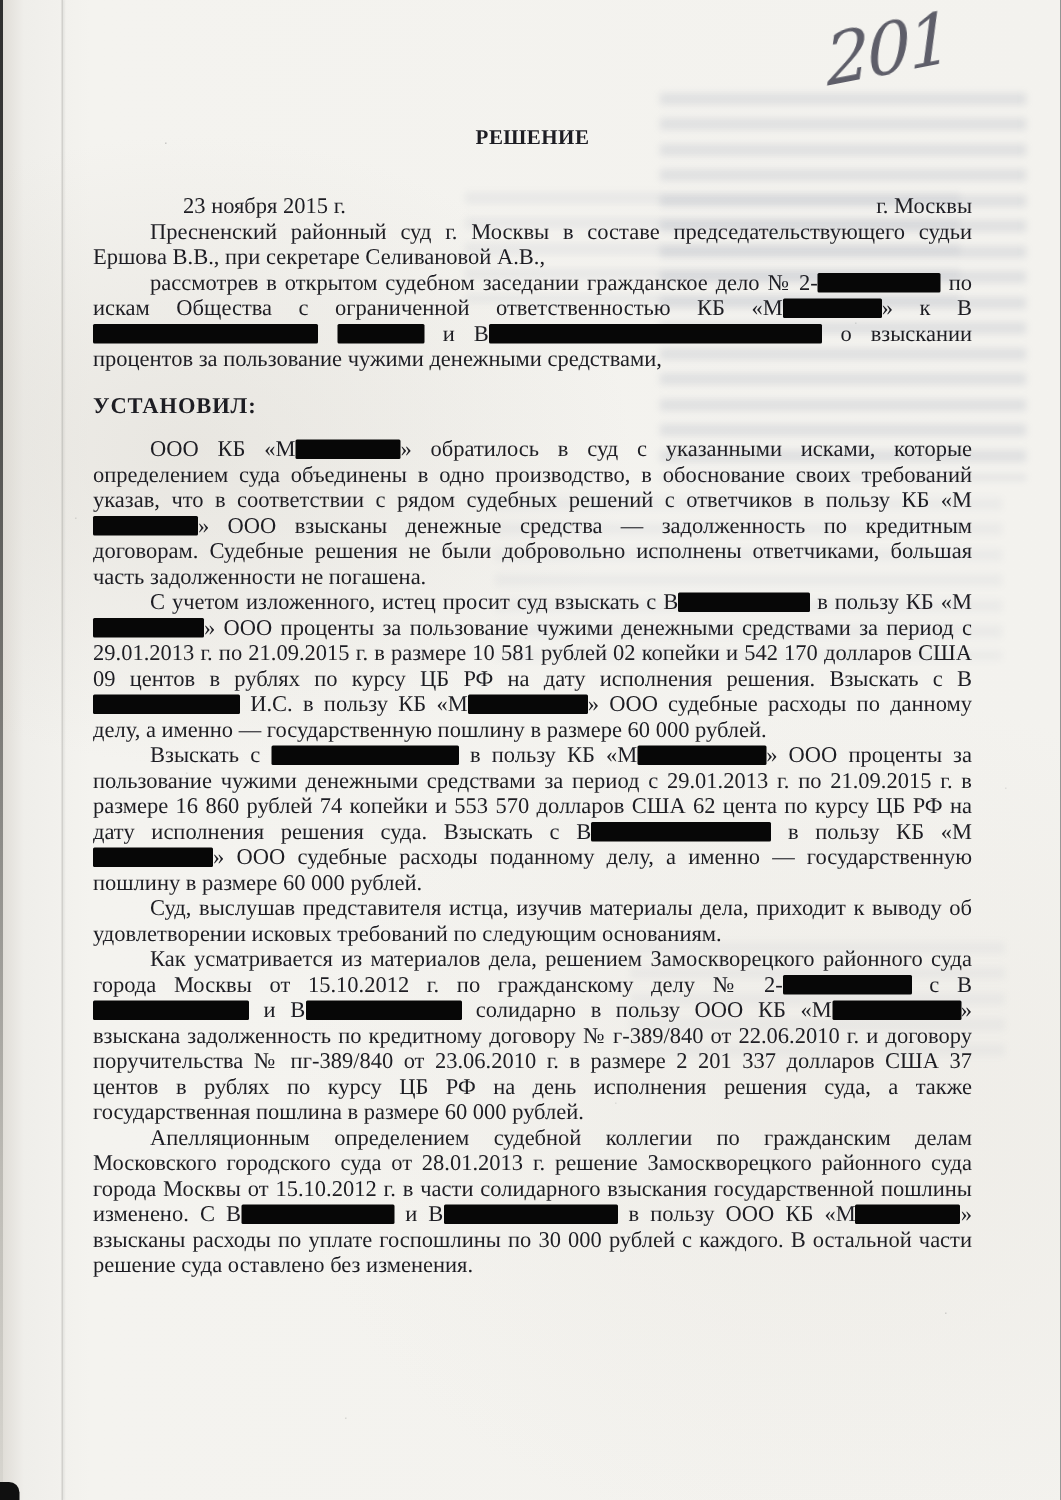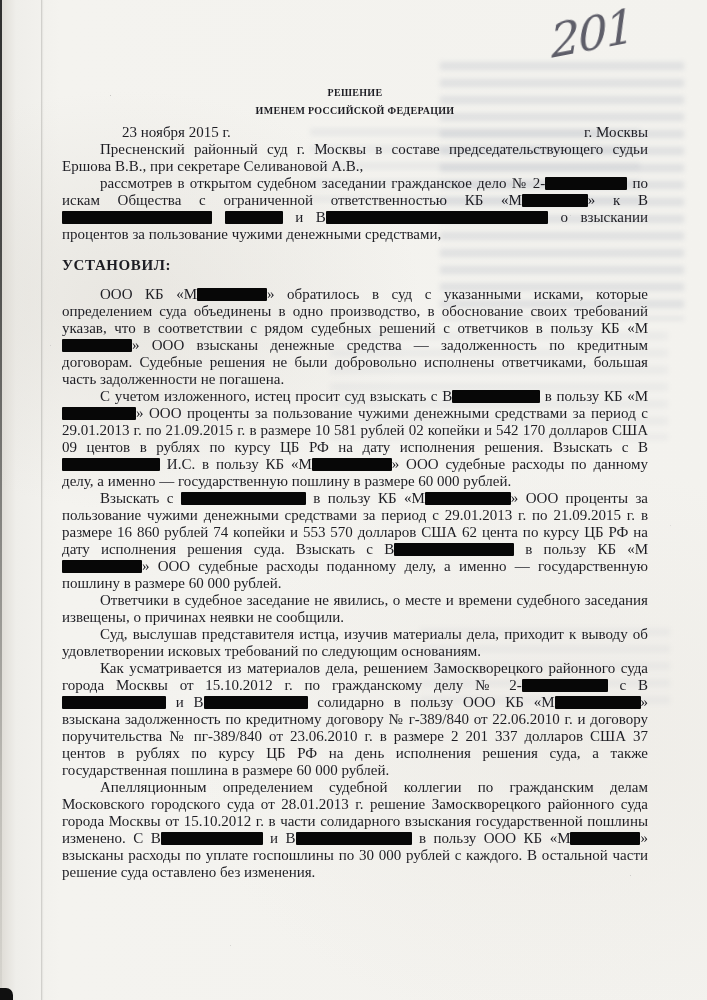--- a/index.html
+++ b/index.html
@@ -45,22 +45,22 @@
     font-family:"DejaVu Serif", serif;font-style:italic;font-weight:400;
     font-size:47px;color:#4a4a57;opacity:.88;
     transform:rotate(-11deg) skewX(-8deg);letter-spacing:-2px;
     filter:blur(0.3px);
   }
   .content{
     position:absolute;left:62px;top:84px;width:586px;
     font-size:15px;line-height:17px;color:#1d1d23;
     text-rendering:optimizeLegibility;
   }
-  .title{ text-align:center;font-weight:bold;font-size:10px;line-height:17.5px;letter-spacing:.3px; }
-  .date-row{ display:flex;justify-content:space-between;margin-top:5px;padding-left:60px; }
+  .title{ text-align:center;font-weight:bold;font-size:14px;line-height:17.5px;letter-spacing:.3px; }
+  .date-row{ display:flex;justify-content:space-between;margin-top:28px;padding-left:60px; }
   .section-heading{ text-align:left;font-weight:bold;letter-spacing:.6px;margin-top:14px; }
   #intro .para{ margin-top:0; }
   #body-paras{ margin-top:12px; }
   .para{ margin:0;text-align:justify;text-indent:38px; }
   .redact{
     display:inline-block;height:13px;vertical-align:-2px;border-radius:1px;
     background:#070707;
   }
 </style>
 </head>
@@ -74,38 +74,36 @@
   <div class="ghost ghost-2"></div>
   <div class="ghost ghost-3"></div>
   <div class="ghost ghost-4"></div>
   <div class="corner-blob"></div>
 
   <div class="handwritten">201</div>
 
   <div class="content" style="color: rgb(29, 29, 35);">
     <div class="title">
       <div>РЕШЕНИЕ</div>
-      <div>ИМЕНЕМ РОССИЙСКОЙ ФЕДЕРАЦИИ</div>
     </div>
 
     <div class="date-row">
       <span>23 ноября 2015 г.</span>
       <span>г. Москвы</span>
     </div>
 
     <div id="intro">
         <p class="para">Пресненский районный суд г. Москвы в составе председательствующего судьи Ершова В.В., при секретаре Селивановой А.В.,</p>
         <p class="para">рассмотрев в открытом судебном заседании гражданское дело № 2-<span class="redact" style="width: 82px; background: rgb(7, 7, 7);"></span> по искам Общества с ограниченной ответственностью КБ «М<span class="redact" style="width: 66px; background: rgb(7, 7, 7);"></span>» к В<span class="redact" style="width: 150px; background: rgb(7, 7, 7);"></span> <span class="redact" style="width: 58px; background: rgb(7, 7, 7);"></span> и В<span class="redact" style="width: 222px; background: rgb(7, 7, 7);"></span> о взыскании процентов за пользование чужими денежными средствами,</p>
       </div>
 
     <div class="section-heading">УСТАНОВИЛ:</div>
 
     <div id="body-paras">
         <p class="para">ООО КБ «М<span class="redact" style="width: 70px; background: rgb(7, 7, 7);"></span>» обратилось в суд с указанными исками, которые определением суда объединены в одно производство, в обоснование своих требований указав, что в соответствии с рядом судебных решений с ответчиков в пользу КБ «М<span class="redact" style="width: 70px; background: rgb(7, 7, 7);"></span>» ООО взысканы денежные средства — задолженность по кредитным договорам. Судебные решения не были добровольно исполнены ответчиками, большая часть задолженности не погашена.</p>
         <p class="para">С учетом изложенного, истец просит суд взыскать с В<span class="redact" style="width: 88px; background: rgb(7, 7, 7);"></span> в пользу КБ «М<span class="redact" style="width: 74px; background: rgb(7, 7, 7);"></span>» ООО проценты за пользование чужими денежными средствами за период с 29.01.2013 г. по 21.09.2015 г. в размере 10 581 рублей 02 копейки и 542 170 долларов США 09 центов в рублях по курсу ЦБ РФ на дату исполнения решения. Взыскать с В<span class="redact" style="width: 98px; background: rgb(7, 7, 7);"></span> И.С. в пользу КБ «М<span class="redact" style="width: 80px; background: rgb(7, 7, 7);"></span>» ООО судебные расходы по данному делу, а именно — государственную пошлину в размере 60 000 рублей.</p>
         <p class="para">Взыскать с <span class="redact" style="width: 125px; background: rgb(7, 7, 7);"></span> в пользу КБ «М<span class="redact" style="width: 86px; background: rgb(7, 7, 7);"></span>» ООО проценты за пользование чужими денежными средствами за период с 29.01.2013 г. по 21.09.2015 г. в размере 16 860 рублей 74 копейки и 553 570 долларов США 62 цента по курсу ЦБ РФ на дату исполнения решения суда. Взыскать с В<span class="redact" style="width: 120px; background: rgb(7, 7, 7);"></span> в пользу КБ «М<span class="redact" style="width: 80px; background: rgb(7, 7, 7);"></span>» ООО судебные расходы поданному делу, а именно — государственную пошлину в размере 60 000 рублей.</p>
-        <p class="para">Ответчики в судебное заседание не явились, о месте и времени судебного заседания извещены, о причинах неявки не сообщили.</p>
         <p class="para">Суд, выслушав представителя истца, изучив материалы дела, приходит к выводу об удовлетворении исковых требований по следующим основаниям.</p>
         <p class="para">Как усматривается из материалов дела, решением Замоскворецкого районного суда города Москвы от 15.10.2012 г. по гражданскому делу № 2-<span class="redact" style="width: 86px; background: rgb(7, 7, 7);"></span> с В<span class="redact" style="width: 104px; background: rgb(7, 7, 7);"></span> и В<span class="redact" style="width: 104px; background: rgb(7, 7, 7);"></span> солидарно в пользу ООО КБ «М<span class="redact" style="width: 86px; background: rgb(7, 7, 7);"></span>» взыскана задолженность по кредитному договору № г-389/840 от 22.06.2010 г. и договору поручительства № пг-389/840 от 23.06.2010 г. в размере 2 201 337 долларов США 37 центов в рублях по курсу ЦБ РФ на день исполнения решения суда, а также государственная пошлина в размере 60 000 рублей.</p>
         <p class="para">Апелляционным определением судебной коллегии по гражданским делам Московского городского суда от 28.01.2013 г. решение Замоскворецкого районного суда города Москвы от 15.10.2012 г. в части солидарного взыскания государственной пошлины изменено. С В<span class="redact" style="width: 102px; background: rgb(7, 7, 7);"></span> и В<span class="redact" style="width: 116px; background: rgb(7, 7, 7);"></span> в пользу ООО КБ «М<span class="redact" style="width: 70px; background: rgb(7, 7, 7);"></span>» взысканы расходы по уплате госпошлины по 30 000 рублей с каждого. В остальной части решение суда оставлено без изменения.</p>
       </div>
   </div>
 </div>
 
 </body></html>

